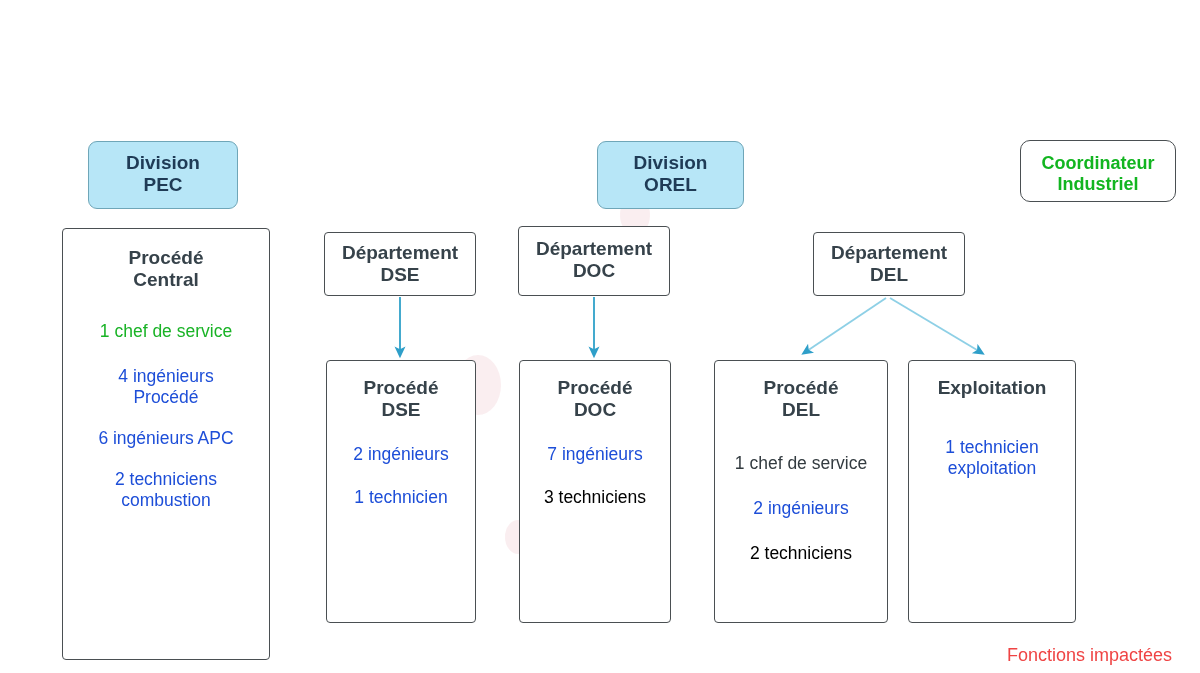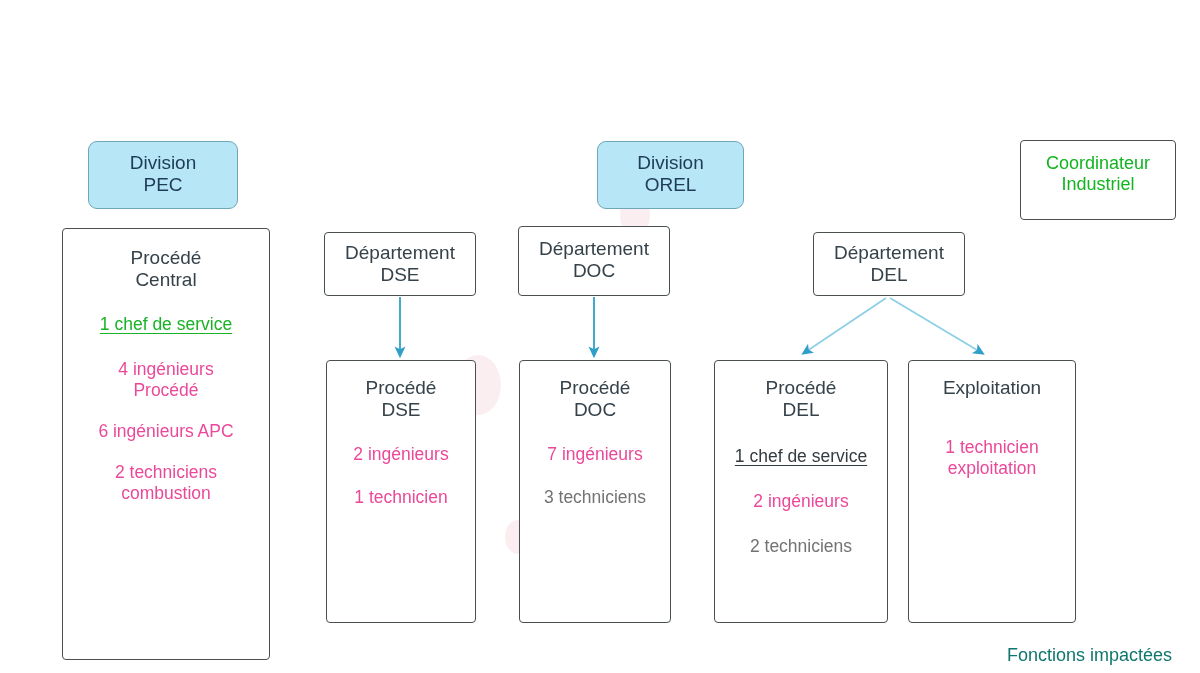--- a/index.html
+++ b/index.html
@@ -52,21 +52,21 @@
     border-radius: 4px;
     background: #ffffff;
     text-align: center;
   }
   .box.division {
     background: #b7e6f7;
     border-radius: 9px;
     border: 1.2px solid #6fa6b8;
   }
   .box-title {
-    font-weight: normal;
+    font-weight: bold;
     color: #36424a;
     line-height: 1.18;
   }
   .division .box-title {
     font-size: 19px;
     color: #1f3b56;
   }
   .dept .box-title {
     font-size: 19px;
   }
@@ -74,38 +74,38 @@
     font-size: 19px;
   }
   .coord .box-title {
     font-size: 18px;
     color: #12b520;
   }
 
   
   .staff {
     font-size: 17.5px;
-    color: #ec4899;
+    color: #1d4ed8;
     line-height: 1.2;
     white-space: nowrap;
   }
-  .staff.green { color: #737373; }
-  .staff.chef  { text-decoration: underline; text-underline-offset: 3px; }
+  .staff.green { color: #000000; }
+  .staff.chef  { text-underline-offset: 3px; margin-top: 7px; }
   .staff.chef.green { color: #19b326; }
   .staff.chef.dark { color: #333b40; }
 
   
   #div-pec      { left: 88px;  top: 141px; width: 150px; height: 68px; }
   #div-pec .box-title { margin-top: 10px; }
 
   #div-orel     { left: 597px; top: 141px; width: 147px; height: 68px; }
   #div-orel .box-title { margin-top: 10px; }
 
-  #coord-ind    { left: 1020px; top: 140px; width: 156px; height: 80px;
-                  border-radius: 4px; }
+  #coord-ind    { left: 1020px; top: 140px; width: 156px; height: 62px;
+                  border-radius: 10px; }
   #coord-ind .box-title { margin-top: 12px; }
 
   #proc-central { left: 62px;  top: 228px; width: 208px; height: 432px; }
   #dept-dse     { left: 324px; top: 232px; width: 152px; height: 64px; }
   #dept-doc     { left: 518px; top: 226px; width: 152px; height: 70px; }
   #dept-del     { left: 813px; top: 232px; width: 152px; height: 64px; }
   #proc-dse     { left: 326px; top: 360px; width: 150px; height: 263px; }
   #proc-doc     { left: 519px; top: 360px; width: 152px; height: 263px; }
   #proc-del     { left: 714px; top: 360px; width: 174px; height: 263px; }
   #exploitation { left: 908px; top: 360px; width: 168px; height: 263px; }
@@ -136,21 +136,21 @@
     height: 673px;
     pointer-events: none;
   }
 
   
   .legend {
     position: absolute;
     right: 28px;
     top: 645px;
     font-size: 18px;
-    color: #0f766e;
+    color: #ef4444;
     white-space: nowrap;
   }
 
   
   .artifact {
     position: absolute;
     background: rgba(240, 200, 205, 0.30);
     border-radius: 50%;
     pointer-events: none;
   }

